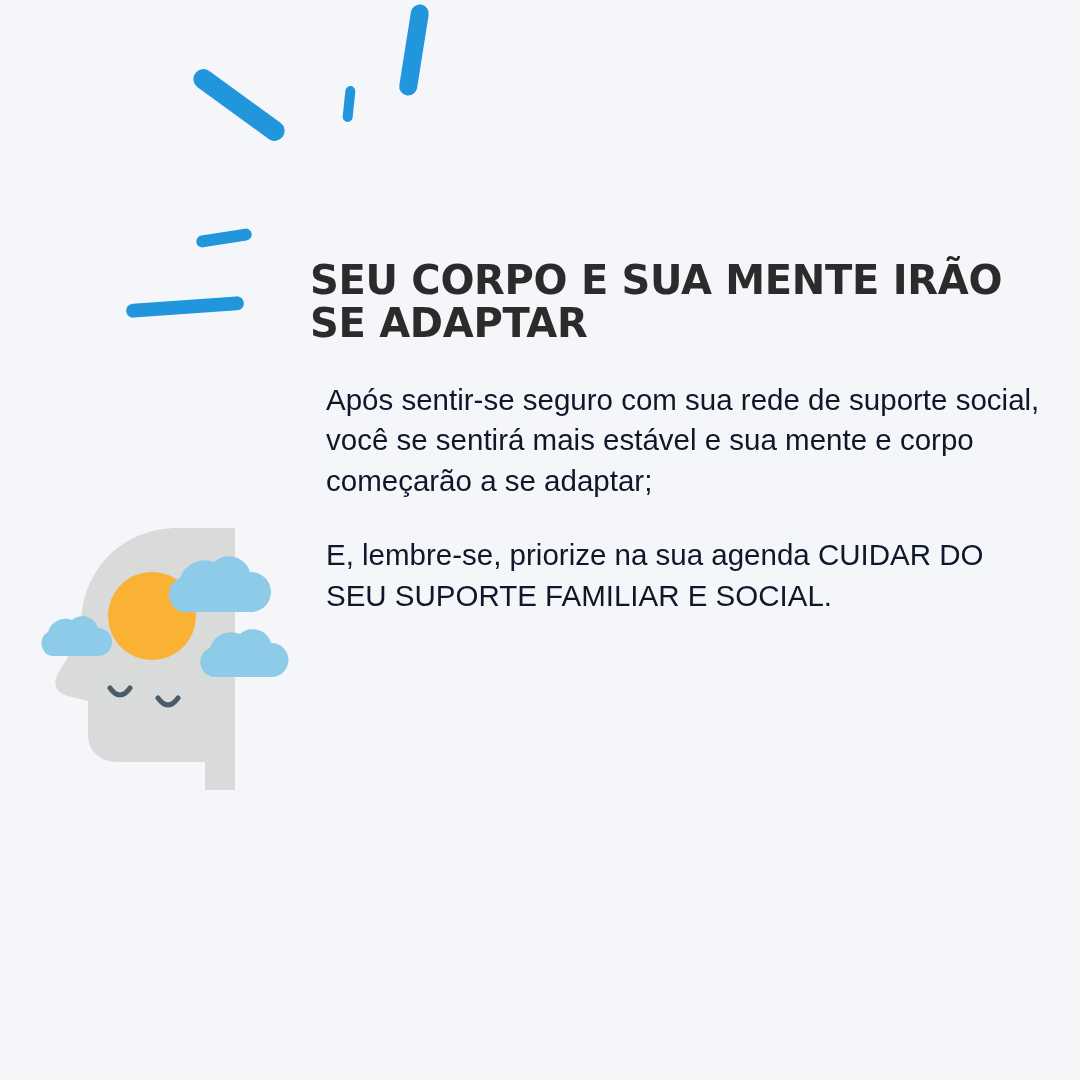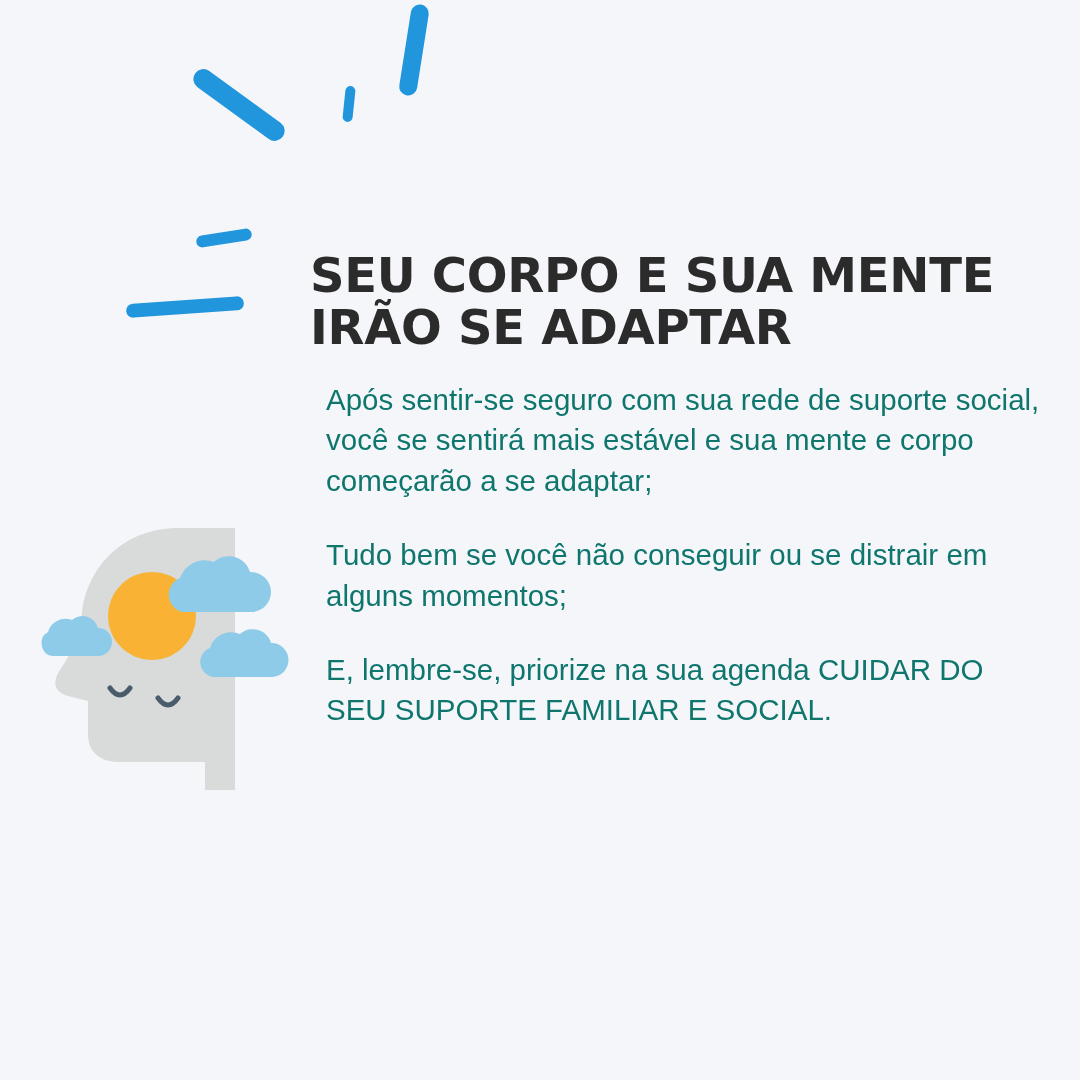--- a/index.html
+++ b/index.html
@@ -57,41 +57,41 @@
     left: 126px; top: 300px;
     width: 118px; height: 14px;
     border-radius: 8px;
     transform: rotate(-4deg);
   }
 
   
   .heading {
     position: absolute;
     left: 310px;
-    top: 218px;
+    top: 232px;
     width: 748px;
     font-family: "DejaVu Sans", sans-serif;
     font-weight: bold;
-    font-size: 48px;
+    font-size: 40px;
     line-height: 1.07;
     letter-spacing: -0.3px;
     color: #2b2b2b;
     text-transform: uppercase;
   }
 
   
   .body-text {
     position: absolute;
     left: 326px;
     top: 380px;
     width: 722px;
     font-family: "Liberation Sans", sans-serif;
     font-size: 29.5px;
     line-height: 1.37;
-    color: #0f766e;
+    color: #0f172a;
   }
   .para { margin: 0 0 34px 0; white-space: pre-line; }
   .para:last-child { margin-bottom: 15px; }
 
   
   .illustration {
     position: absolute;
     left: 30px;
     top: 520px;
     width: 300px;
@@ -107,21 +107,20 @@
   <div class="spark spark-1"></div>
   <div class="spark spark-2"></div>
   <div class="spark spark-3"></div>
   <div class="spark spark-4"></div>
   <div class="spark spark-5"></div>
 
   <h1 class="heading">SEU CORPO E SUA MENTE IRÃO SE ADAPTAR</h1>
 
   <div class="body-text">
     <p class="para">Após sentir-se seguro com sua rede de suporte social, você se sentirá mais estável e sua mente e corpo começarão a se adaptar;</p>
-    <p class="para">Tudo bem se você não conseguir ou se distrair em alguns momentos;</p>
     <p class="para">E, lembre-se,  priorize na sua agenda CUIDAR DO SEU SUPORTE FAMILIAR E SOCIAL.</p>
   </div>
 
   <div class="illustration">
     <svg width="300" height="290" viewBox="0 0 300 290" xmlns="http://www.w3.org/2000/svg">
 
       <path d="M148 8
                C 96 8, 58 44, 52 92
                C 49 118, 42 132, 30 150
                C 22 162, 24 172, 38 176

